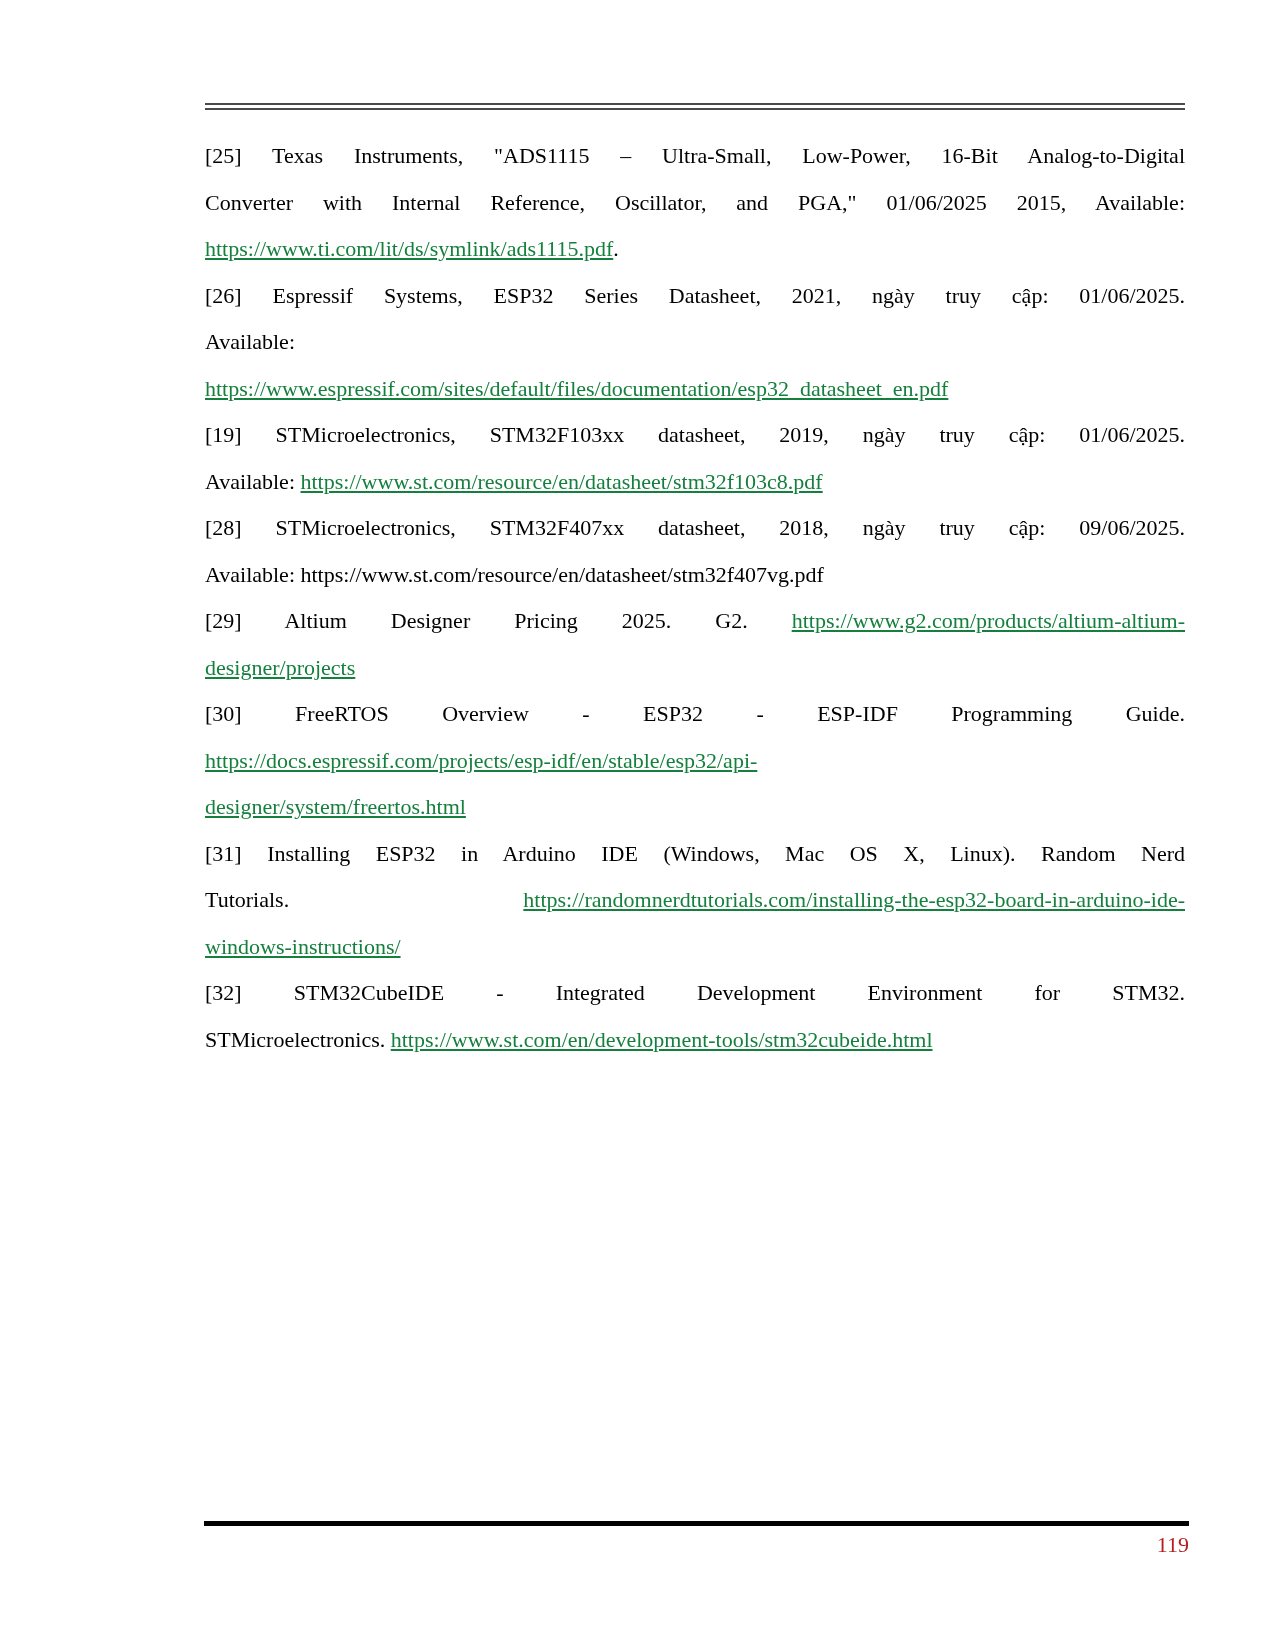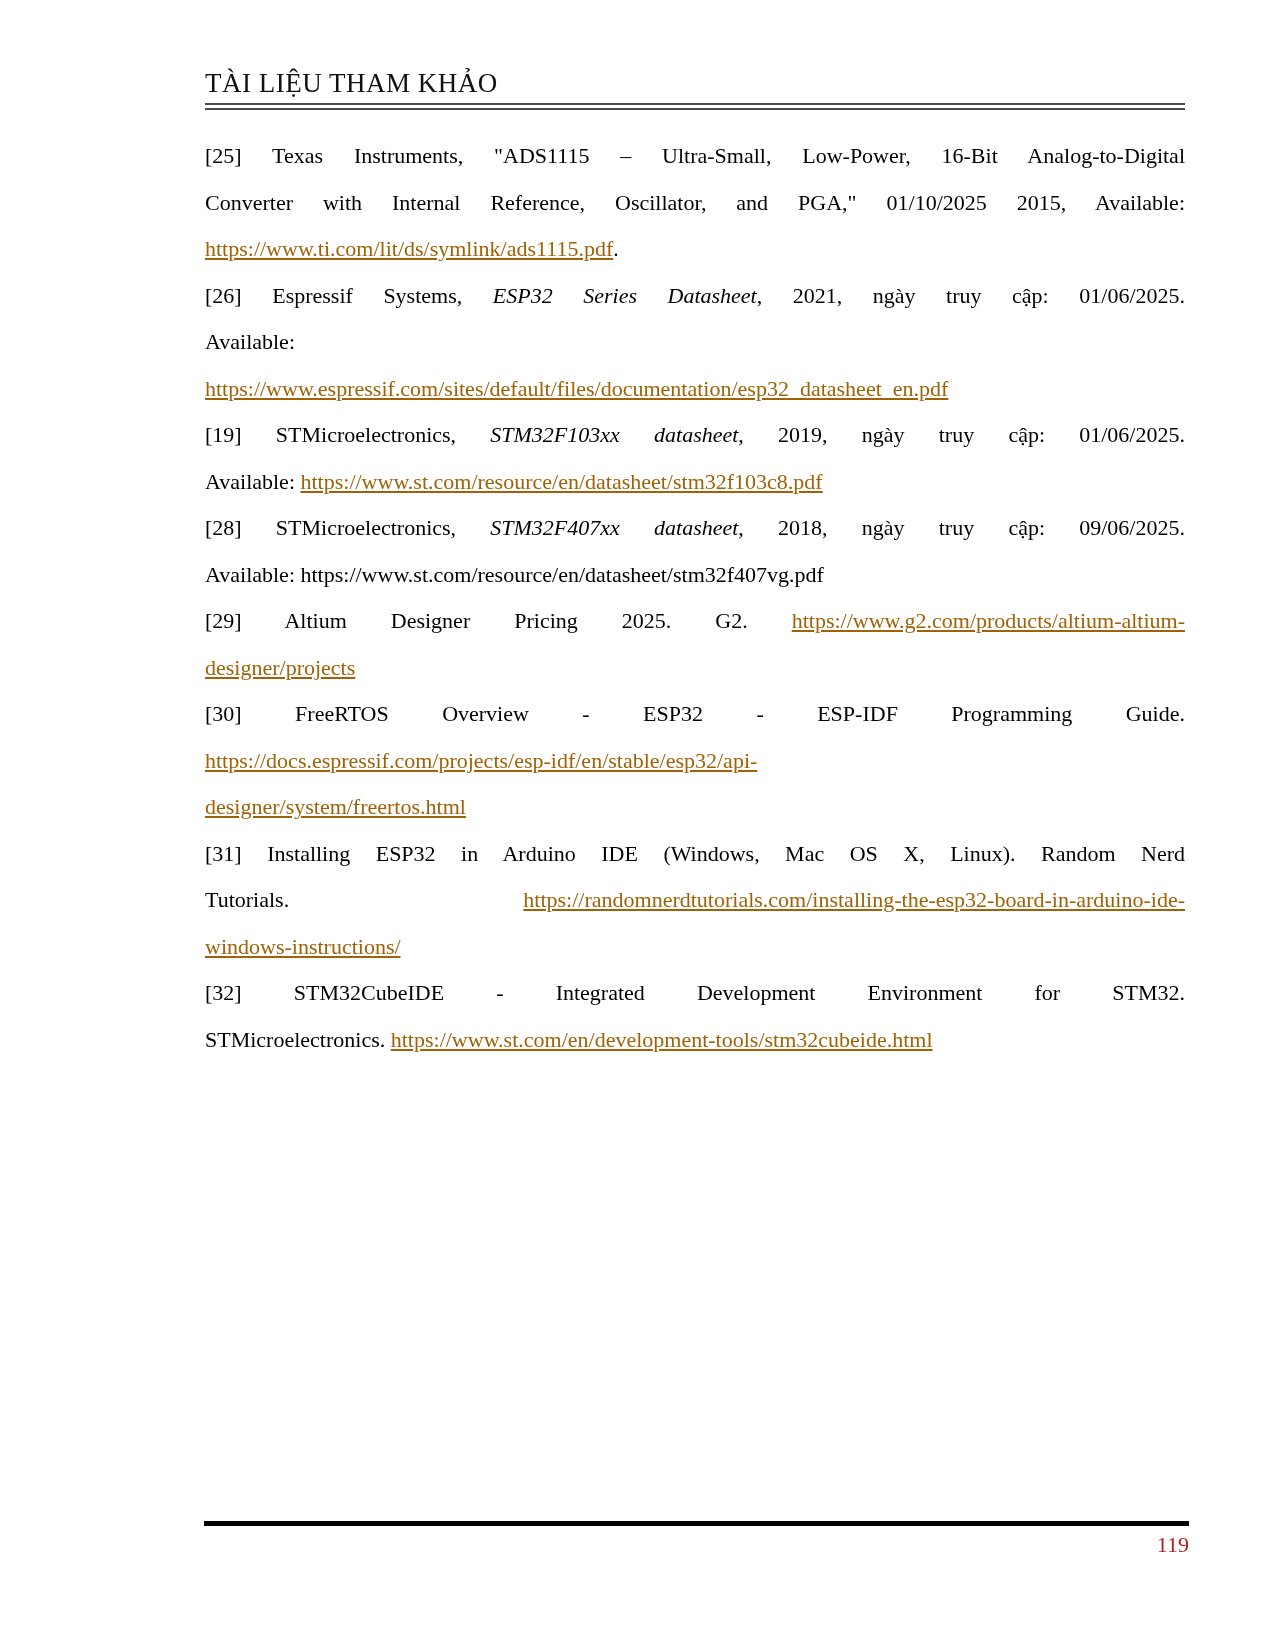--- a/index.html
+++ b/index.html
@@ -27,47 +27,46 @@
     border-bottom:2px solid #4a4a4a;
   }
   .refs {
     position:absolute;
     top:133px; left:205px; width:980px;
     font-size:22px;
     line-height:46.5px;
   }
   .line { text-align:left; white-space:nowrap; }
   .line.j { text-align:justify; text-align-last:justify; white-space:normal; }
-  .it  { font-style:italic; }
-  .lnk { text-decoration:underline; color:#a16207; cursor:pointer; }
+  .it  { }
+  .lnk { text-decoration:underline; color:#15803d; cursor:pointer; }
   .footer-rule {
     position:absolute;
     top:1521px; left:204px; width:985px;
     height:5px;
     background:#000;
   }
   .page-num {
     position:absolute;
     top:1529px; left:204px; width:985px;
     text-align:right;
     font-size:22px; line-height:32px;
     color:#b91c1c;
   }
 </style>
 </head>
 <body>
 
 <div class="page">
-  <div class="heading">TÀI LIỆU THAM KHẢO</div>
   <div class="heading-rule"></div>
 
   <div class="refs">
       <div>
         <div class="line j"><span class="">[25] Texas Instruments, "ADS1115 – Ultra-Small, Low-Power, 16-Bit Analog-to-Digital</span></div>
-        <div class="line j"><span class="">Converter with Internal Reference, Oscillator, and PGA," 01/10/2025 2015, Available:</span></div>
+        <div class="line j"><span class="">Converter with Internal Reference, Oscillator, and PGA," 01/06/2025 2015, Available:</span></div>
         <div class="line"><span class="lnk">https://www.ti.com/lit/ds/symlink/ads1115.pdf</span><span class="">.</span></div>
       </div>
       <div>
         <div class="line j"><span class="">[26] Espressif Systems, </span><span class="it">ESP32 Series Datasheet</span><span class="">, 2021, ngày truy cập: 01/06/2025.</span></div>
         <div class="line"><span class="">Available:</span></div>
         <div class="line"><span class="lnk">https://www.espressif.com/sites/default/files/documentation/esp32_datasheet_en.pdf</span></div>
       </div>
       <div>
         <div class="line j"><span class="">[19] STMicroelectronics, </span><span class="it">STM32F103xx datasheet</span><span class="">, 2019, ngày truy cập: 01/06/2025.</span></div>
         <div class="line"><span class="">Available: </span><span class="lnk">https://www.st.com/resource/en/datasheet/stm32f103c8.pdf</span></div>

